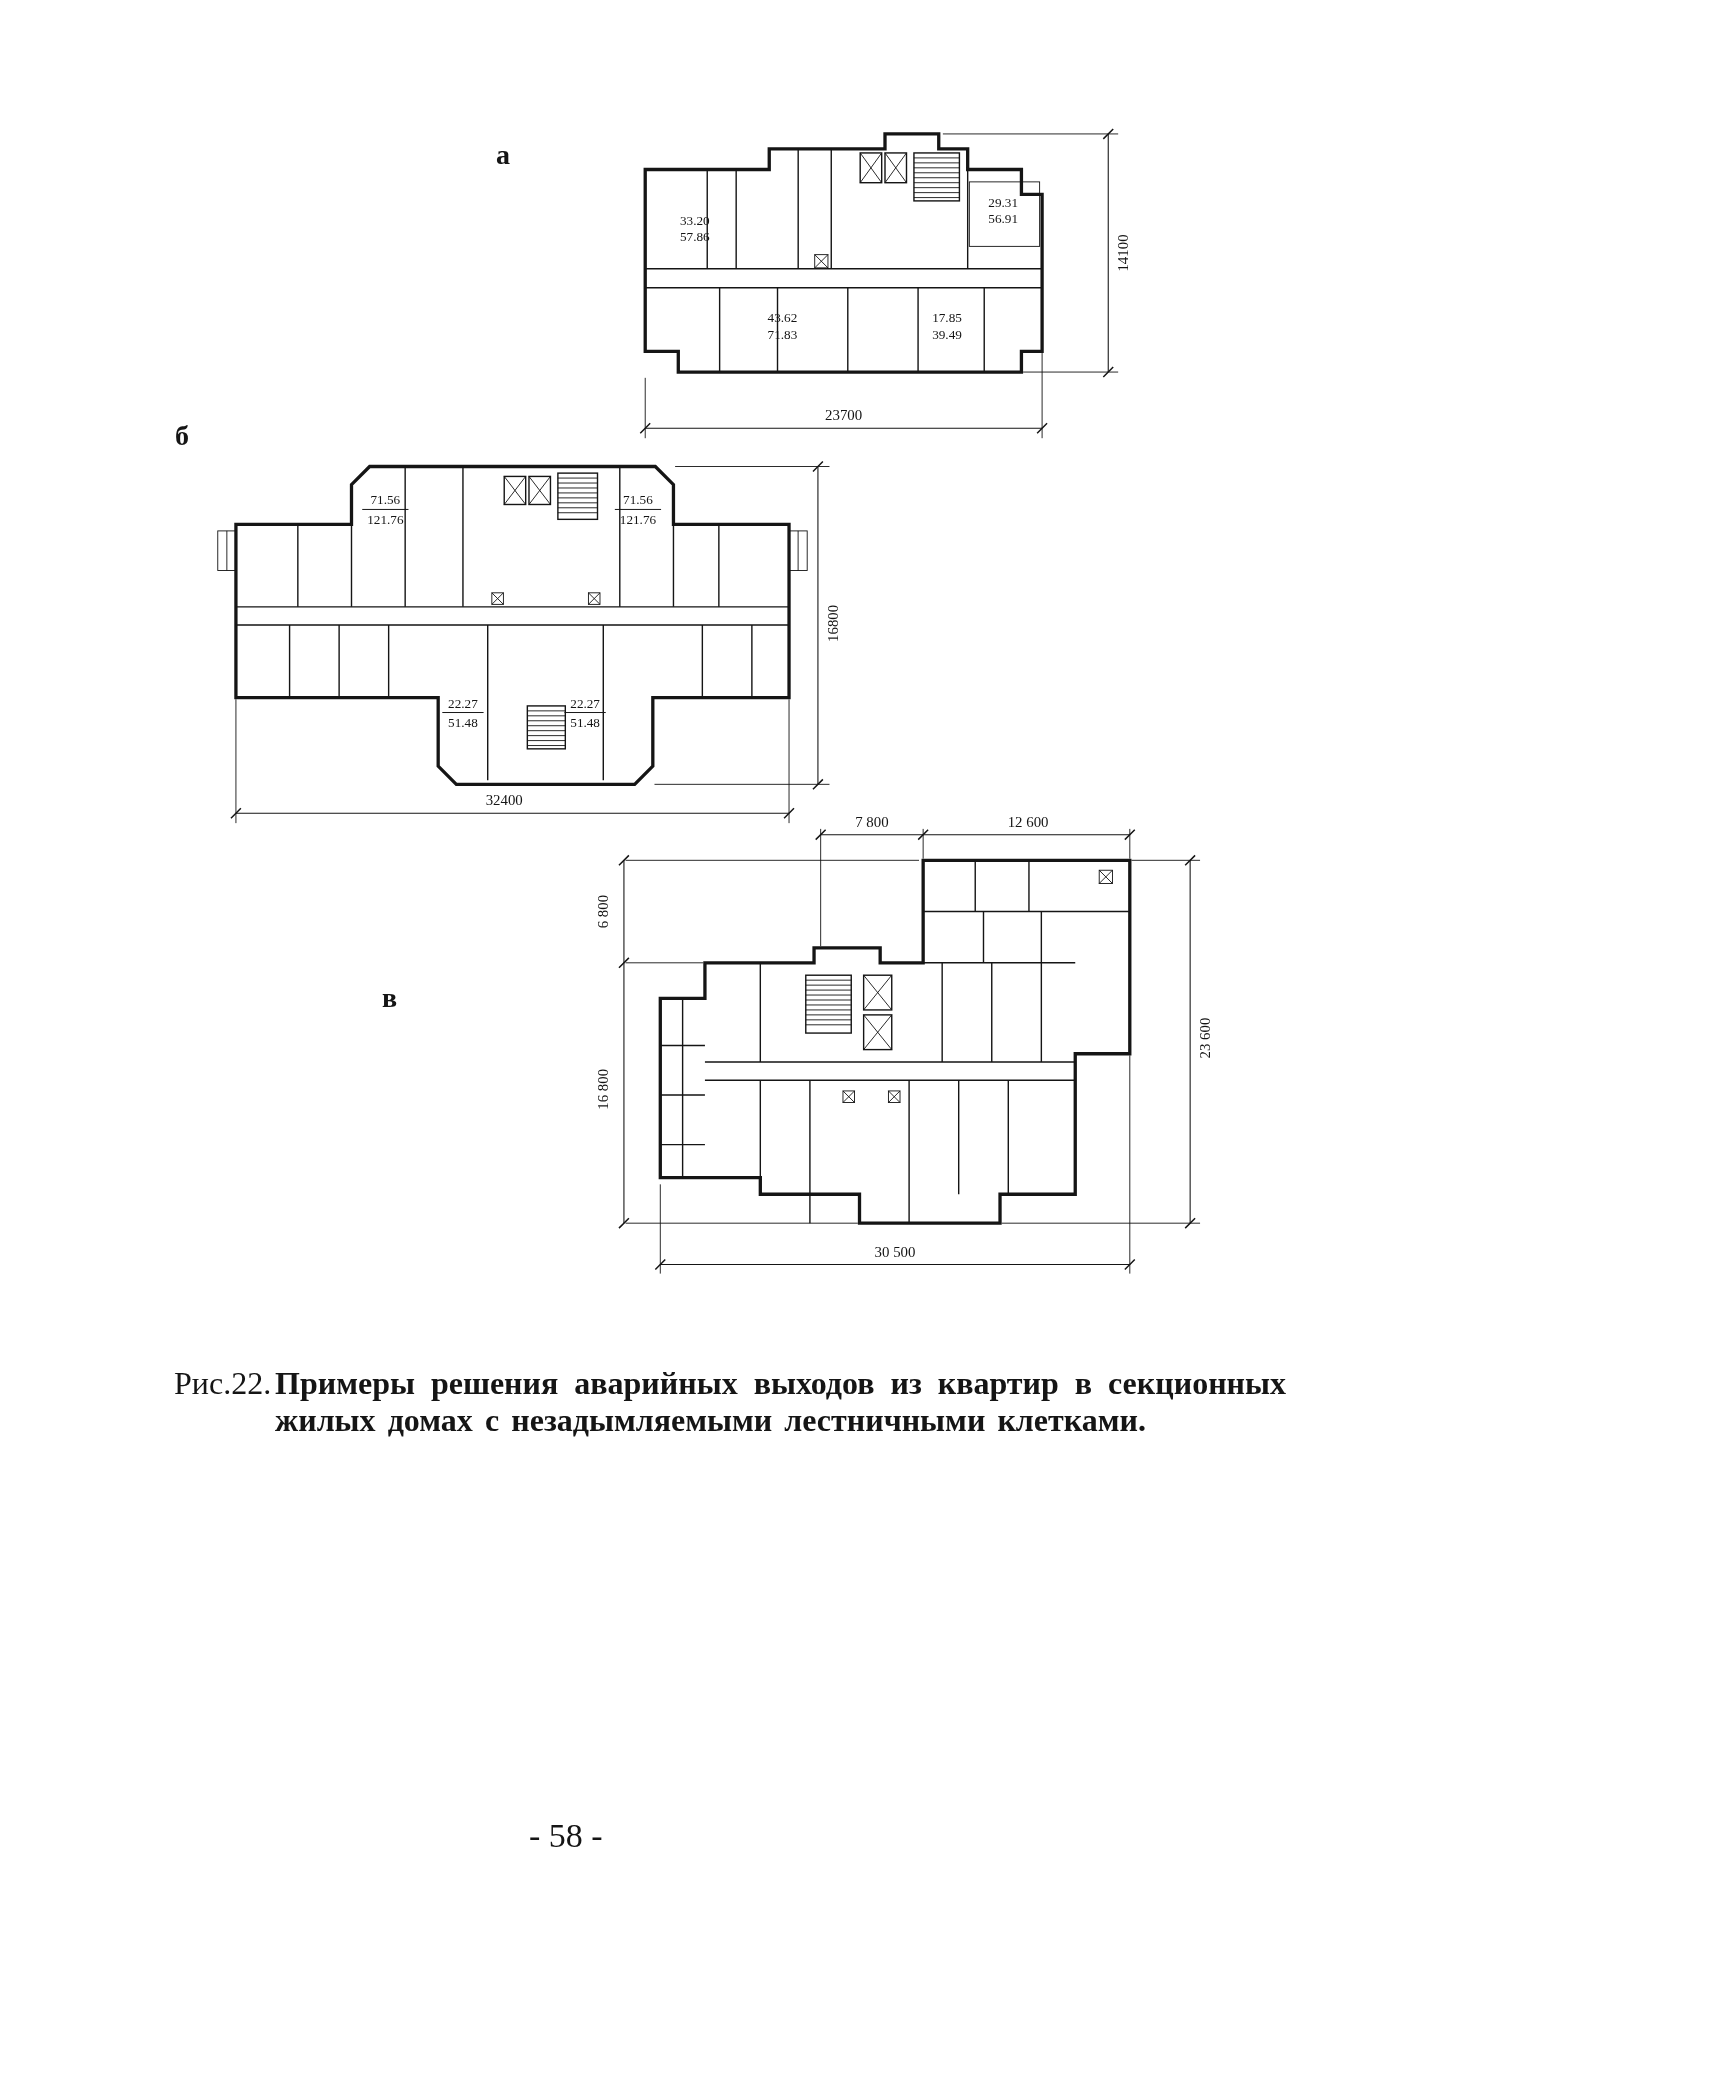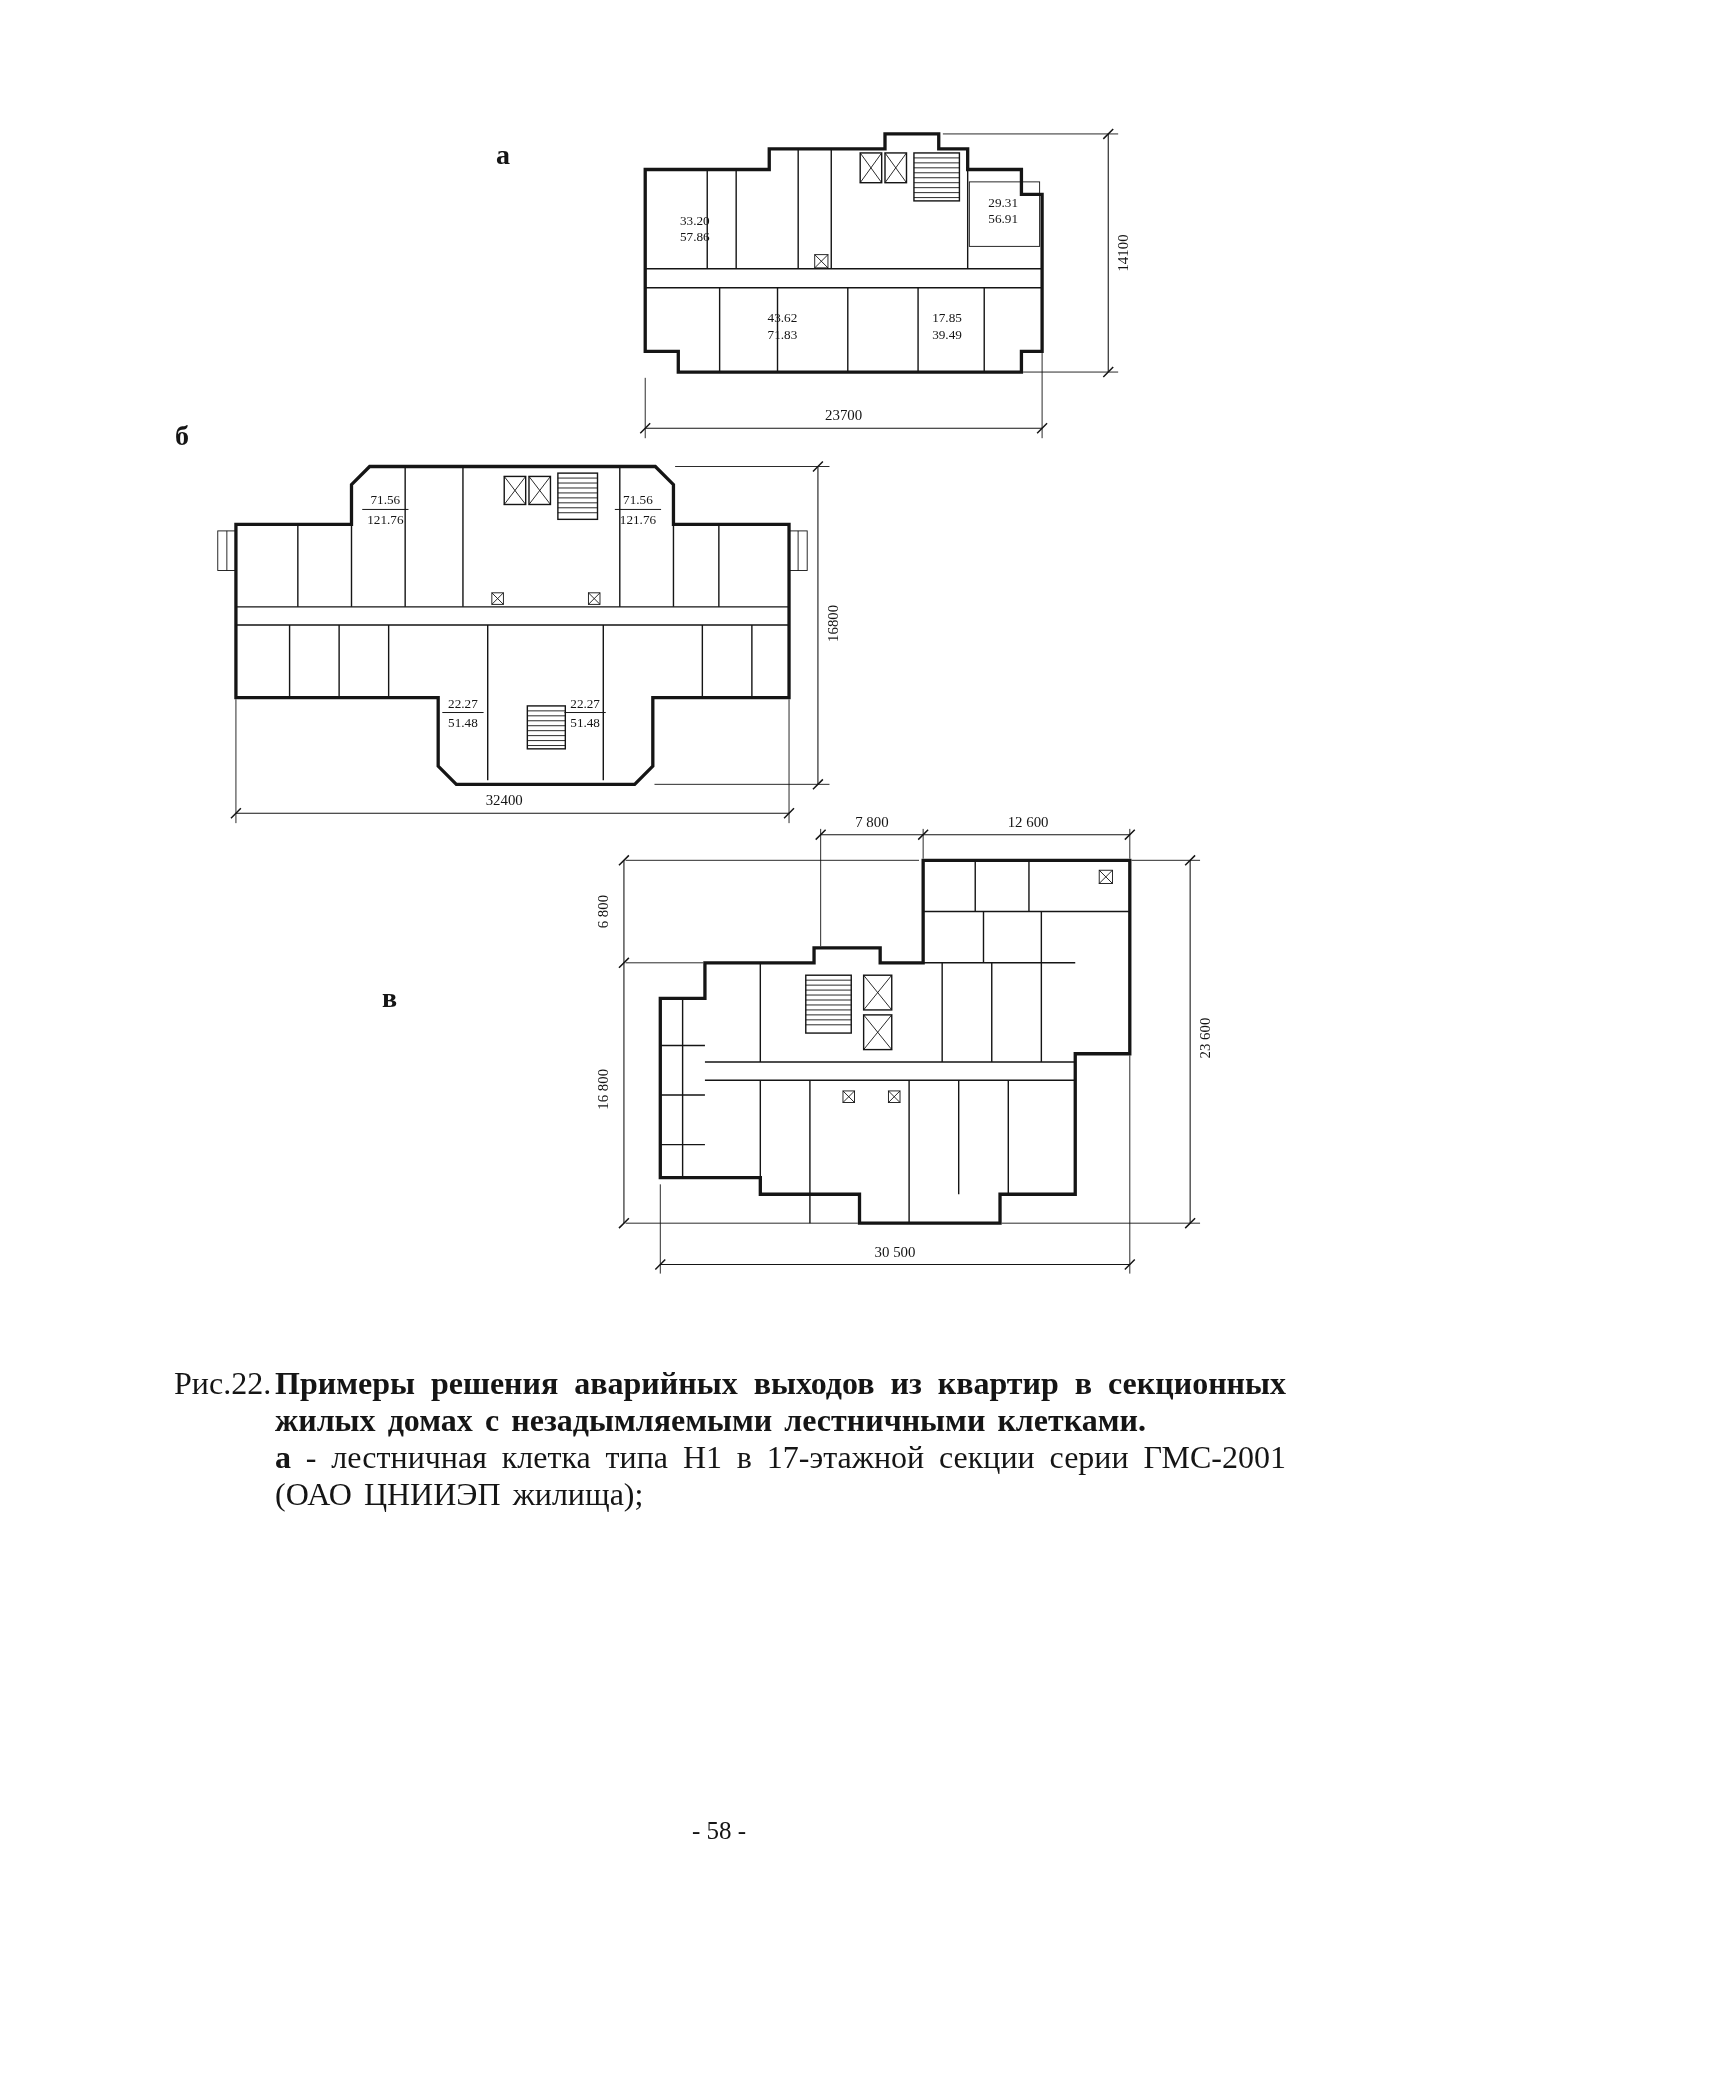--- a/index.html
+++ b/index.html
@@ -47,22 +47,21 @@
     font-weight:normal;
   }
   .caption .cap-main { font-weight:bold; }
   .caption .cap-item { font-weight:normal; }
   .caption .cap-item b { font-weight:bold; }
 
   .page-number {
     position:absolute;
     left:529px; top:1817px;
     width:380px;
-    text-align:center;
-    font-size:25px;
+    font-size:34px;
   }
 </style>
 </head>
 <body>
 
 <div class="page">
 
   <span class="plan-label" style="left:496px; top:139px;">а</span>
 
   <svg class="plan" style="left:612px; top:124px;" width="546" height="339" viewBox="0 0 660 410">
@@ -265,19 +264,18 @@
       <path class="thin" d="M79,448 V556 M647,292 V556"></path>
       <path class="dimln" d="M79,545 H647"></path>
       <path class="tick" d="M73,551 L85,539 M641,551 L653,539"></path>
       <text class="dimtext" x="363" y="536">30 500</text>
     </g>
   </svg>
 
   <div class="caption">
     <span class="fig-label">Рис.22.</span>
     <p class="cap-main">Примеры решения аварийных выходов из квартир в секционных жилых домах с незадымляемыми лестничными клетками.</p>
-    <p class="cap-item"><b>а</b><span> - лестничная клетка типа Н1 в 17-этажной секции серии ГМС-2001 (ОАО ЦНИИЭП жилища);</span></p>
   </div>
 
   <div class="page-number">- 58 -</div>
 
 </div>
 
 
 </body></html>

